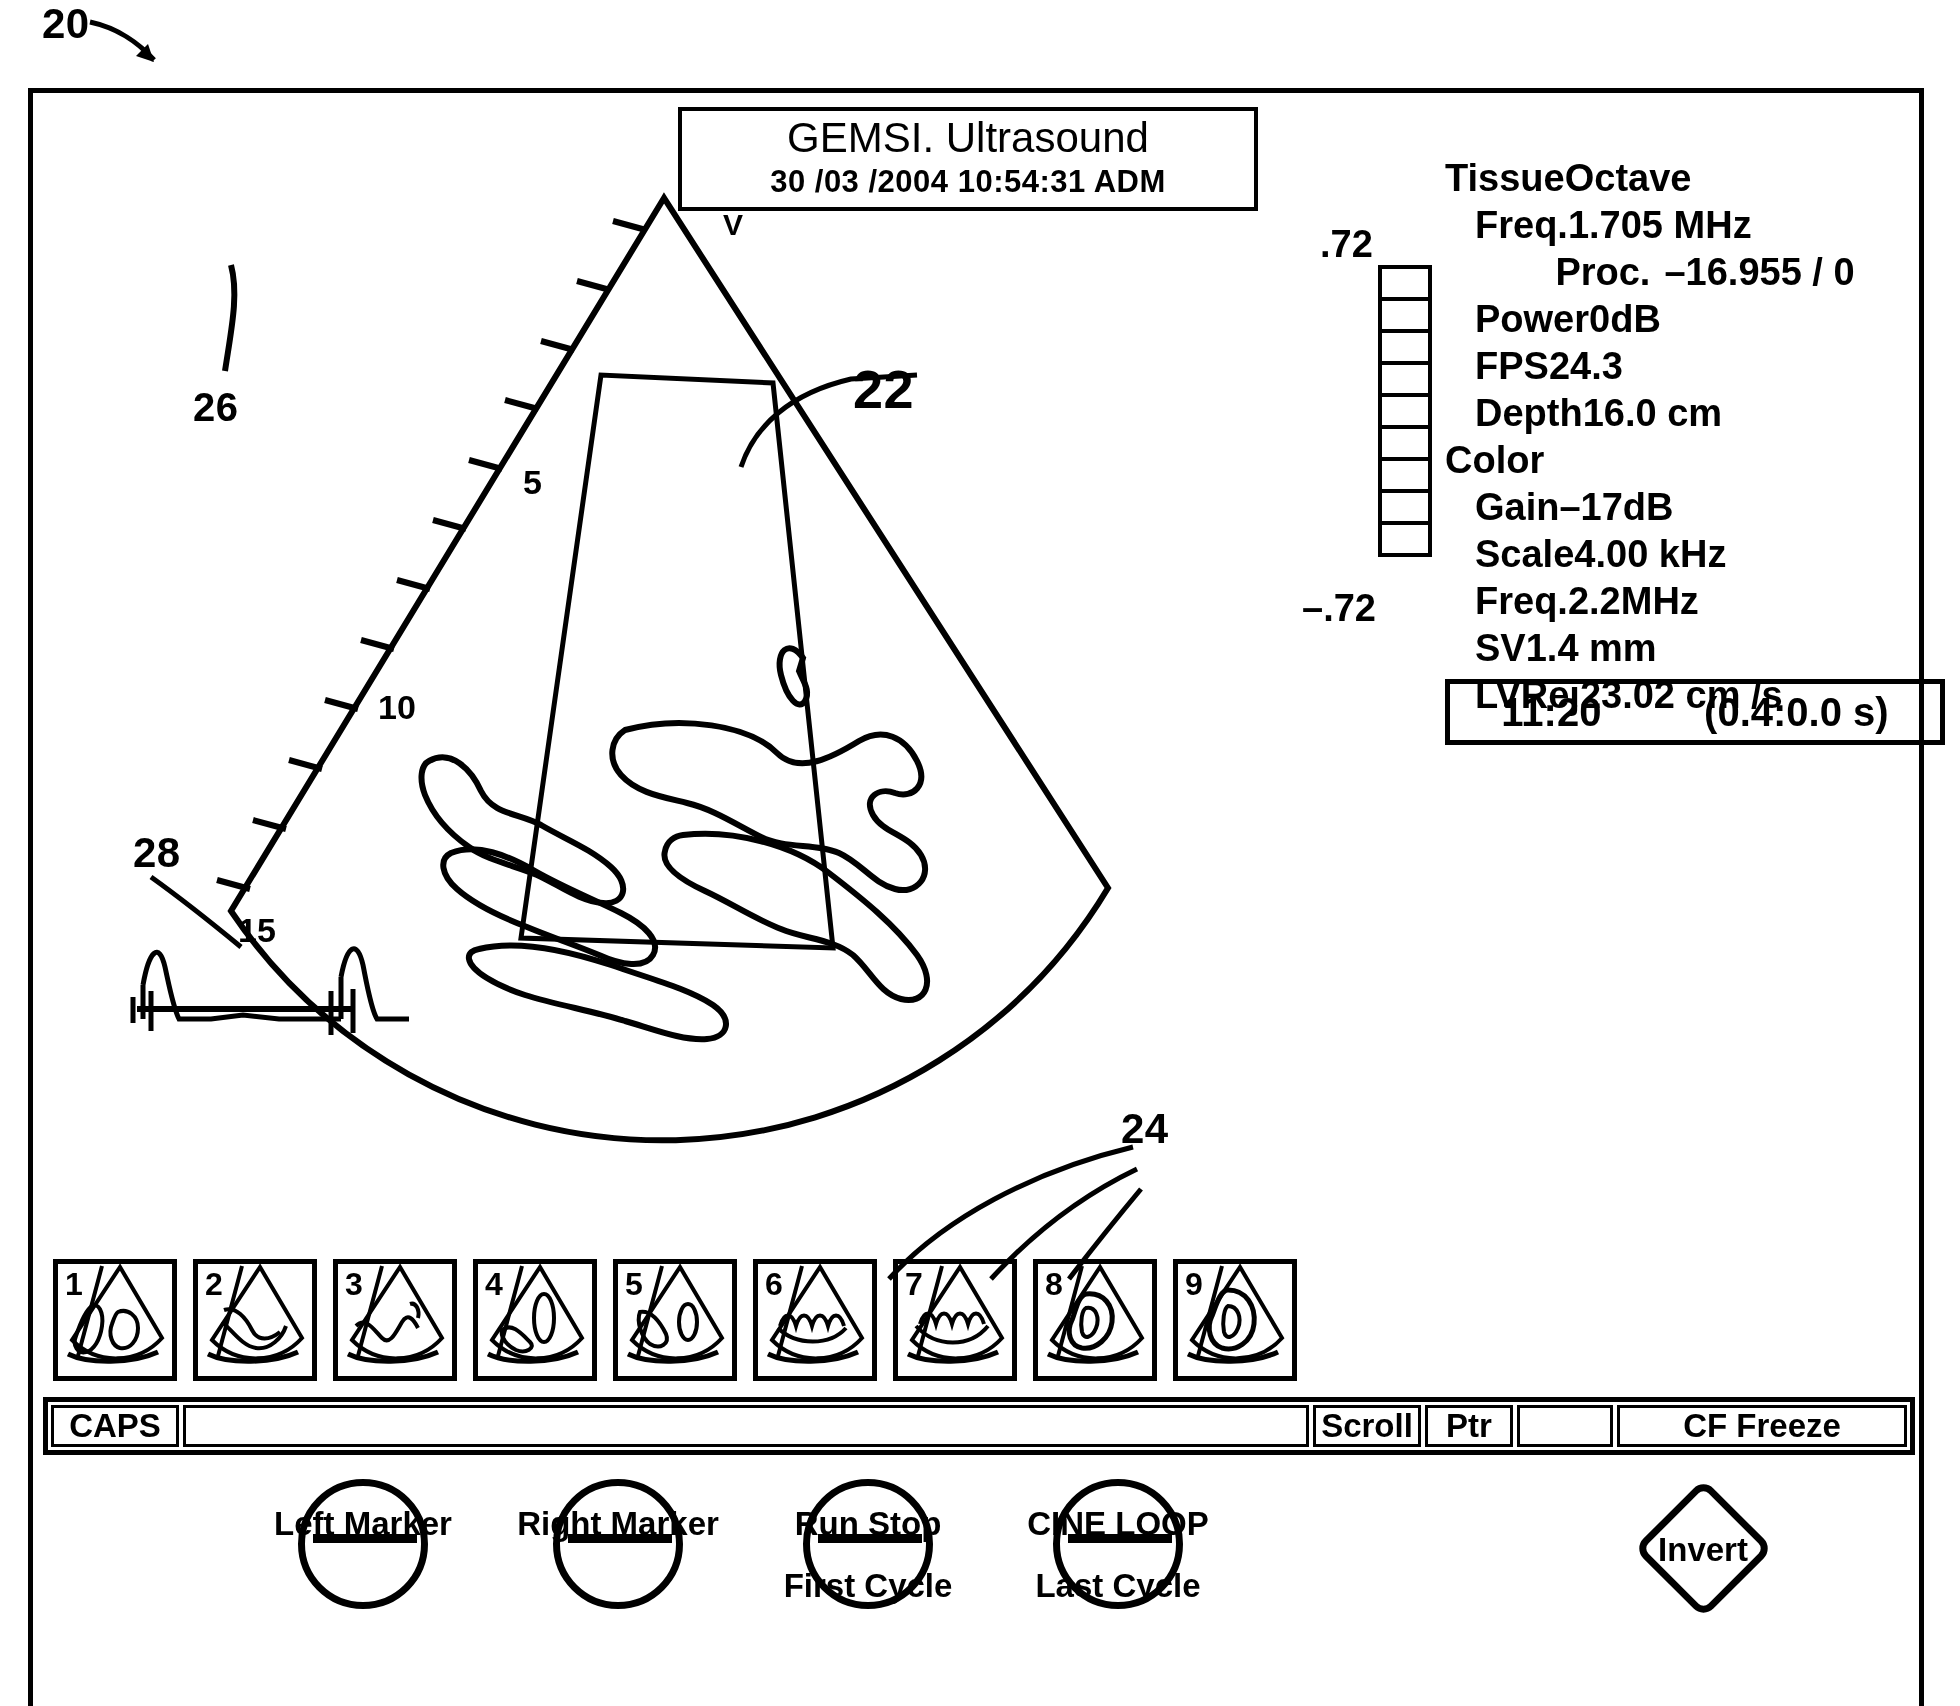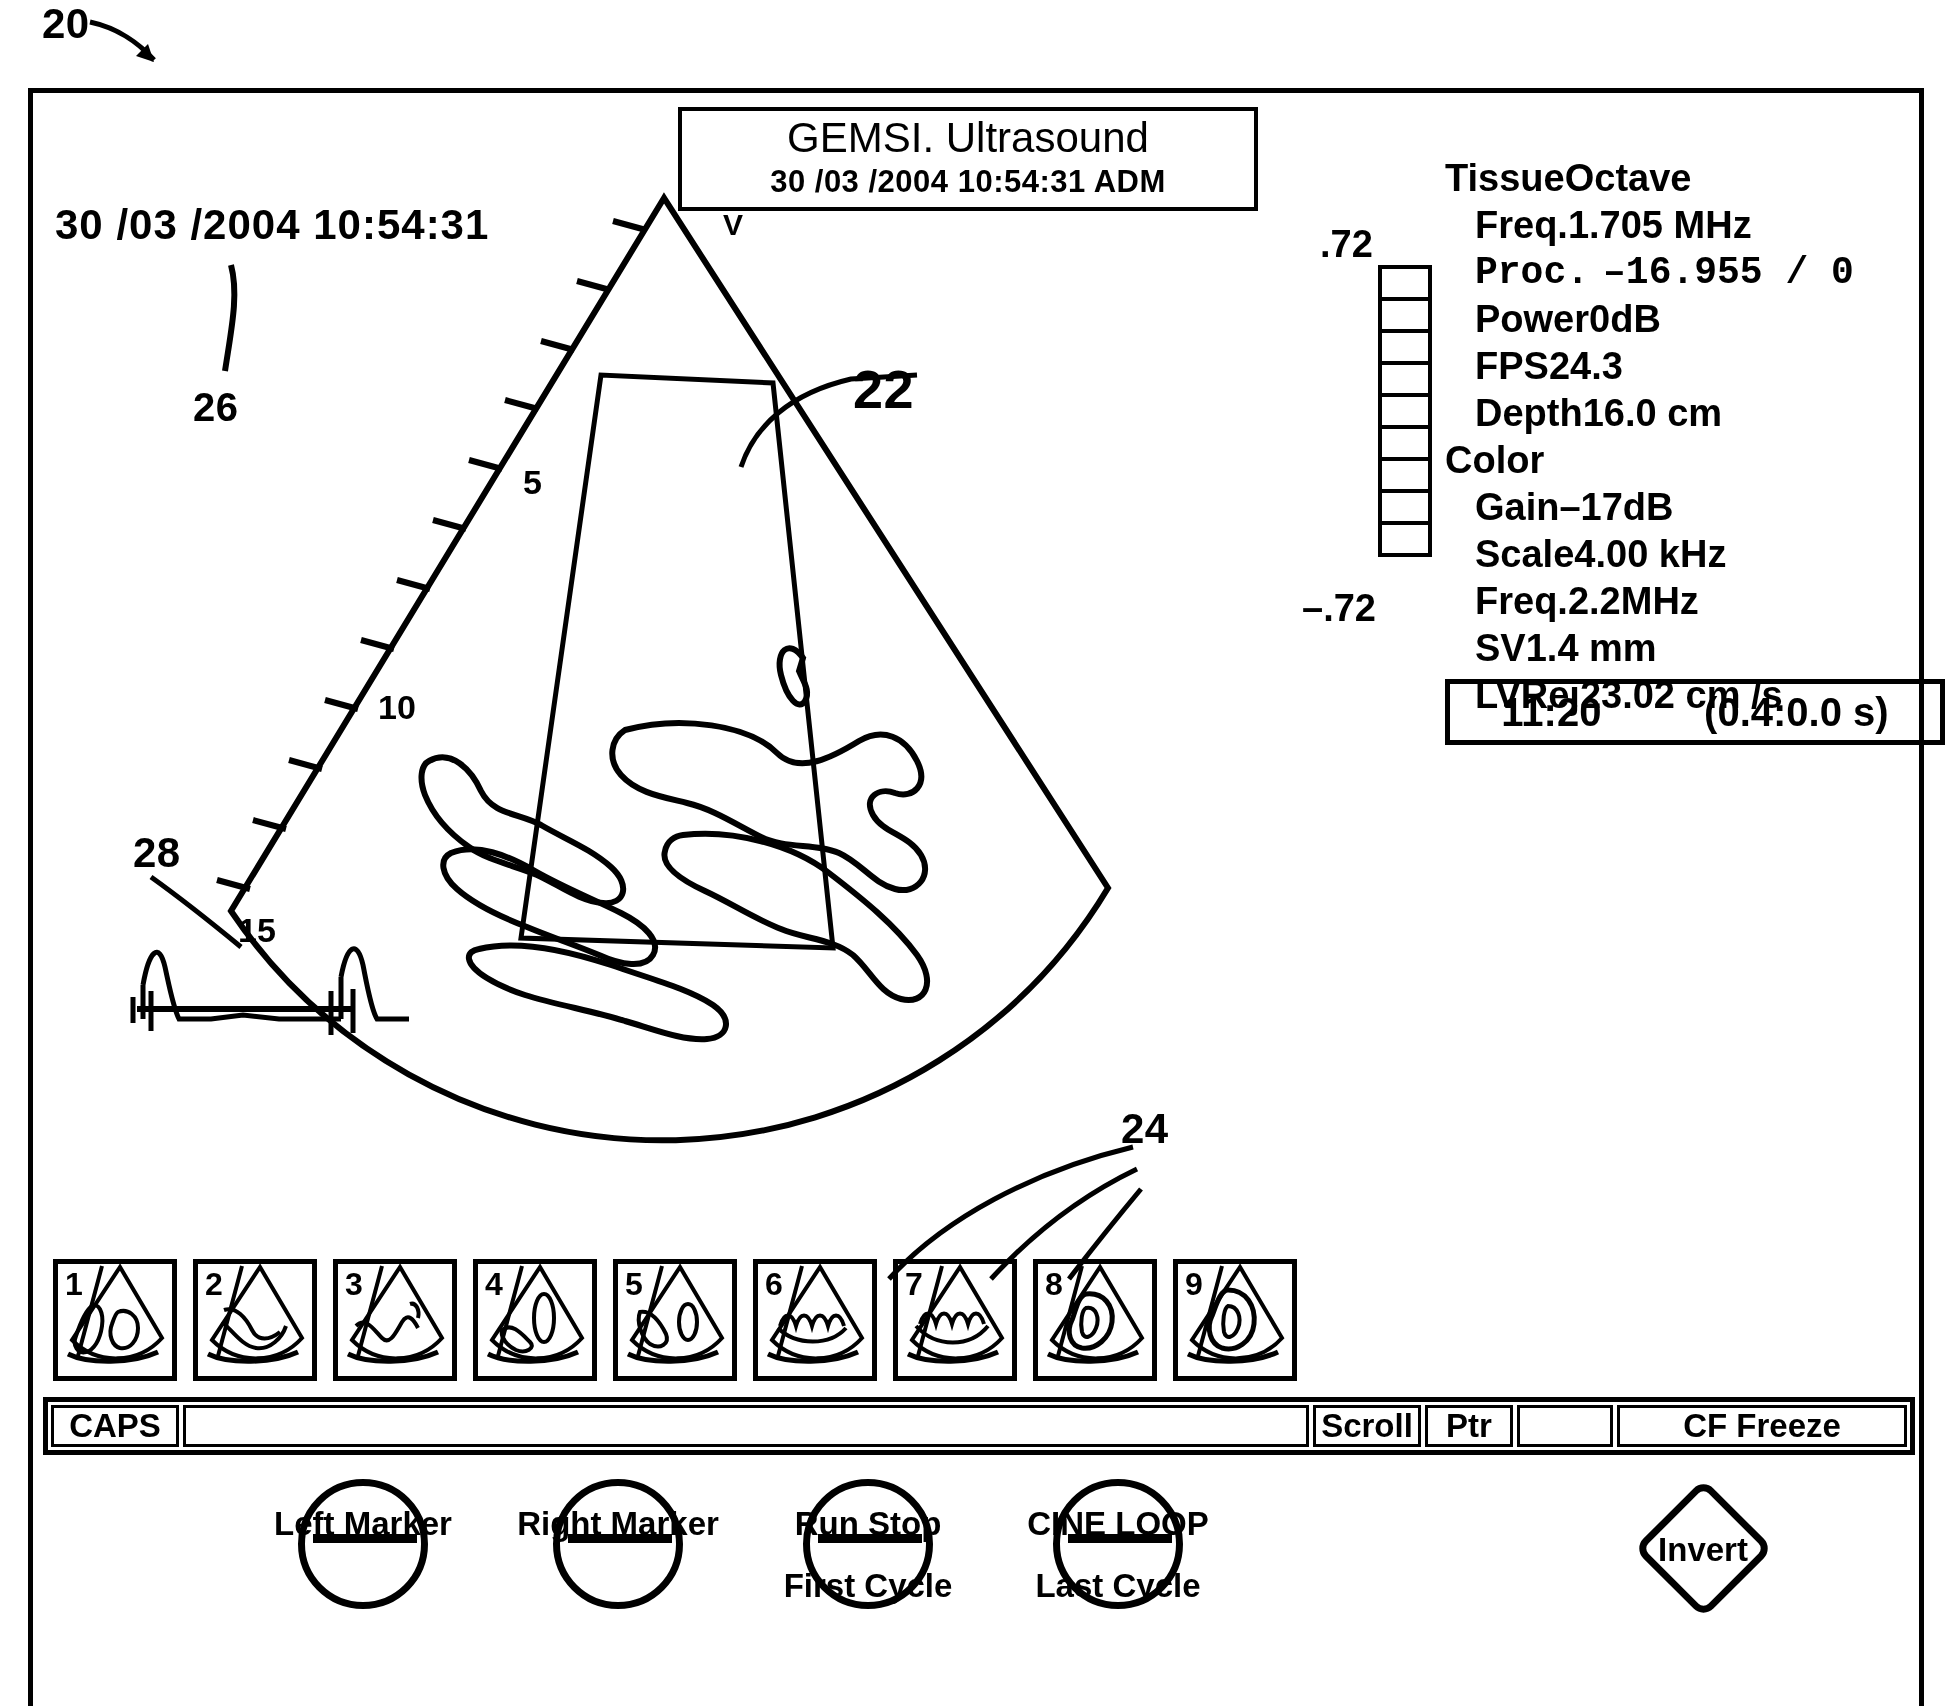--- a/index.html
+++ b/index.html
@@ -41,21 +41,21 @@
   #cbar .top{position:absolute;left:-58px;top:-46px;font-size:38px;font-weight:700;}
   #cbar .bot{position:absolute;left:-76px;top:318px;font-size:38px;font-weight:700;}
 
   
   #params{position:absolute;left:1412px;top:62px;width:490px;
           font-size:38px;font-weight:700;line-height:47px;}
   #params .row{display:flex;white-space:nowrap;}
   #params .k{flex:0 0 auto;}
   #params .v{flex:1 1 auto;}
   #params .row.ind .k{padding-left:30px;}
-  #params .row.wide{justify-content:flex-start;font-family:Liberation Mono, monospace;}
+  #params .row.wide{justify-content:center;}
   #params .row.wide .v{flex:0 0 auto;text-align:left;padding-left:14px;}
 
   
   #timerbox{position:absolute;left:1412px;top:586px;width:500px;height:66px;
             border:5px solid #000;box-sizing:border-box;
             display:flex;align-items:center;justify-content:space-around;
             font-size:40px;font-weight:700;}
 
   
   #thumbs{position:absolute;left:20px;top:1166px;display:flex;gap:16px;}
@@ -105,21 +105,20 @@
   <path d="M66,46 L48,40 L60,28 Z" fill="#000"></path>
 </svg>
 
 <div id="screen">
 
   <div id="titlebox">
     <div class="t1">GEMSI. Ultrasound</div>
     <div class="t2">30 /03 /2004   10:54:31   ADM</div>
   </div>
 
-  <div id="stamp">30 /03 /2004    10:54:31</div>
 
   <svg style="position:absolute;left:170px;top:168px;" width="60" height="130">
     <path d="M28,4 C36,34 28,70 22,110" stroke="#000" stroke-width="6" fill="none"></path>
   </svg>
   <div class="callout" style="left:160px;top:292px;font-size:40px;">26</div>
 
   <div id="imgarea">
     <svg width="1180" height="1180" viewBox="0 0 1180 1180">
 
       <path d="M631,105 L198,818 A520,520 0 0 0 1075,795 Z" fill="none" stroke="#000" stroke-width="6"></path>

